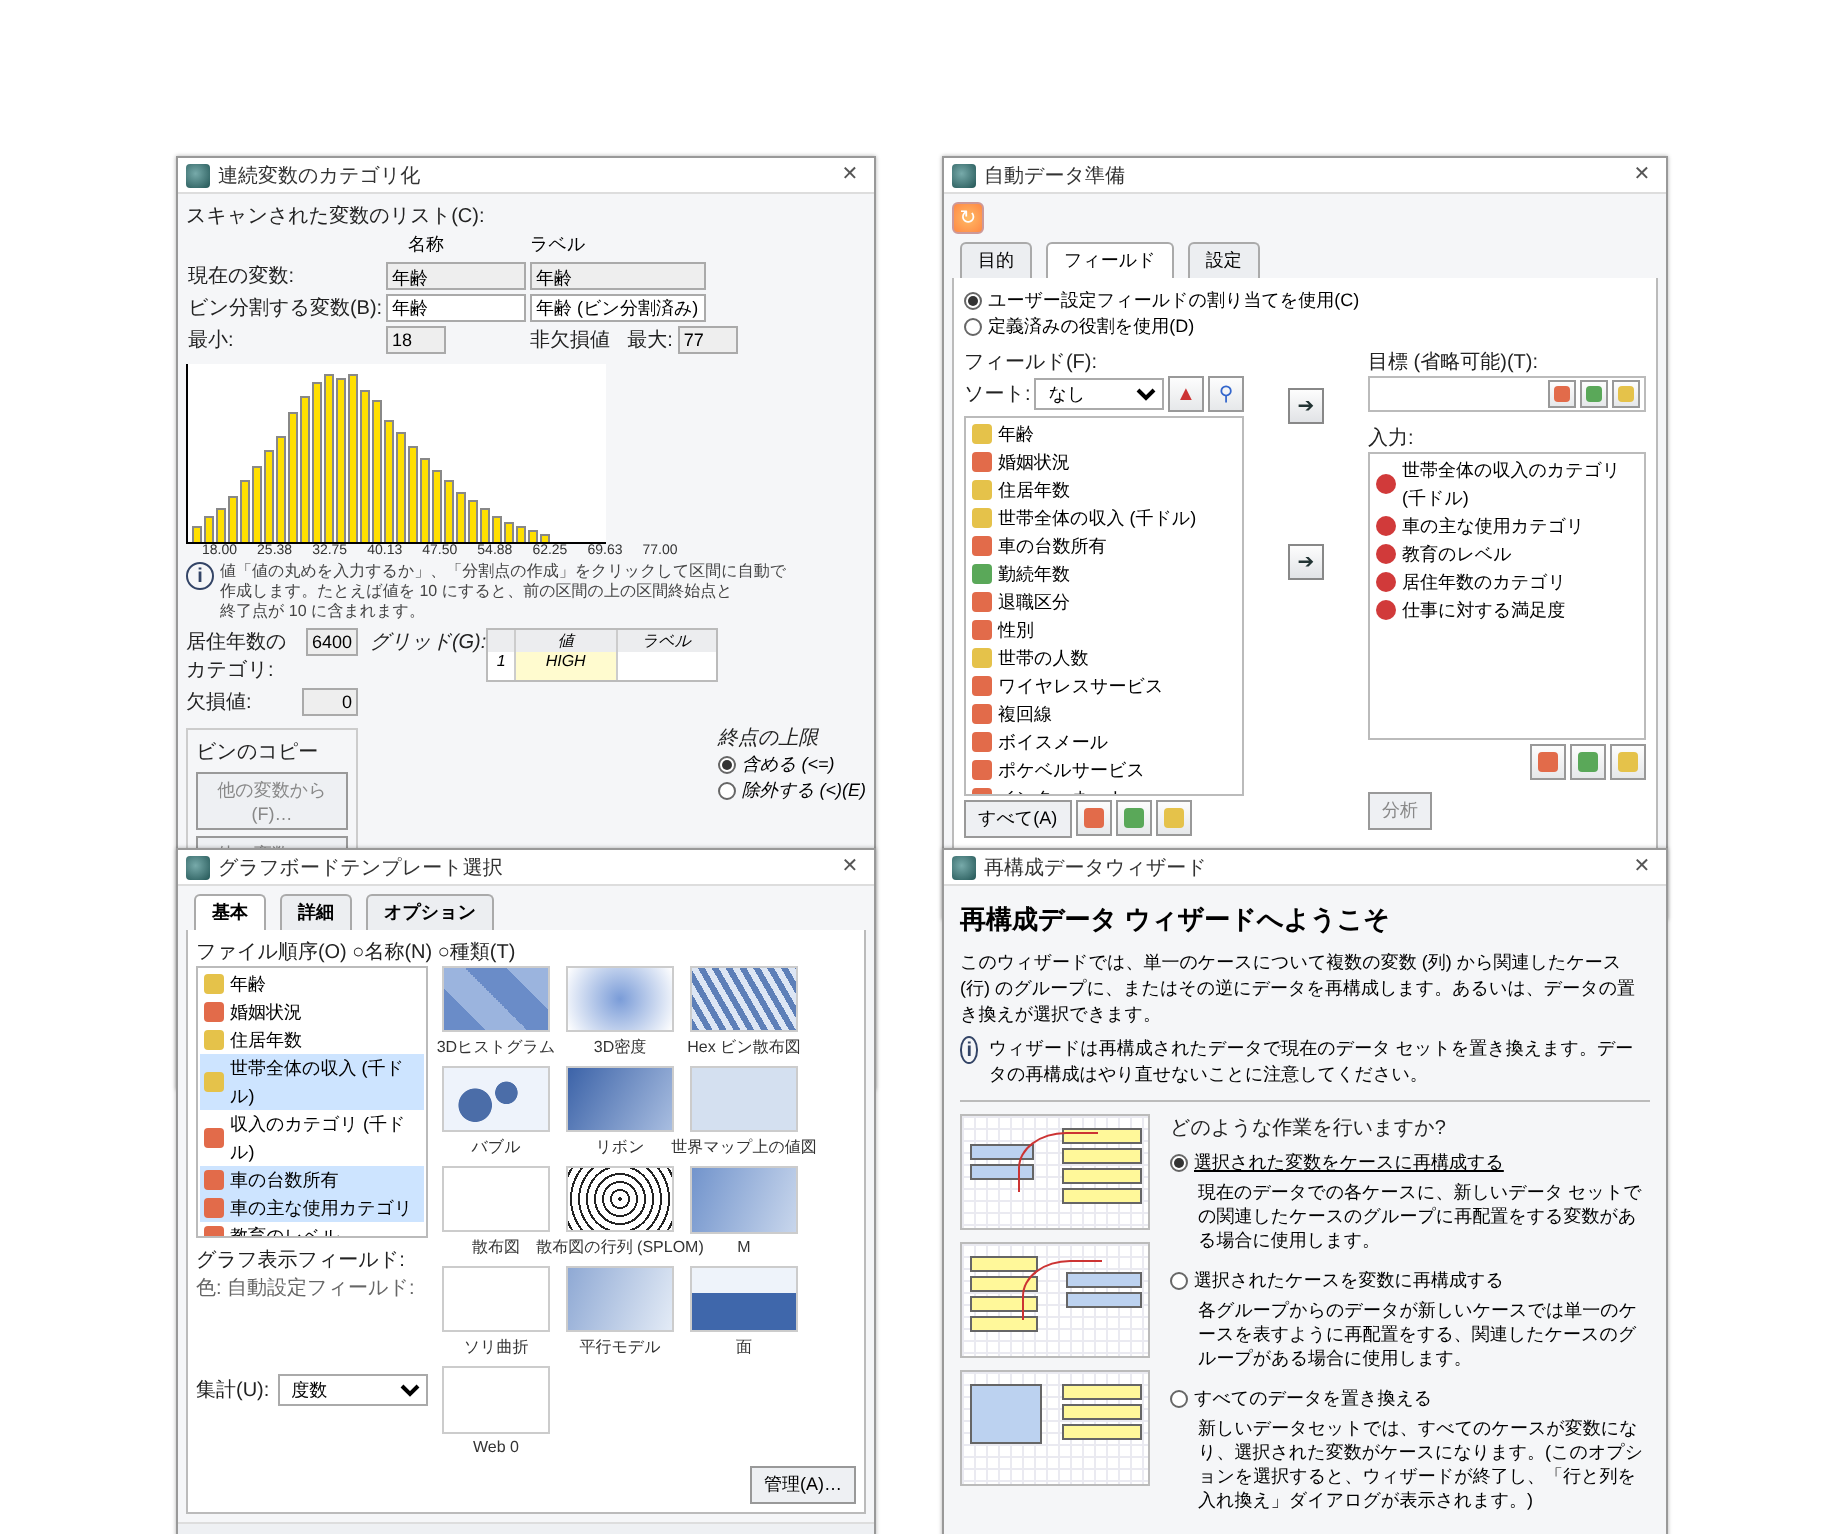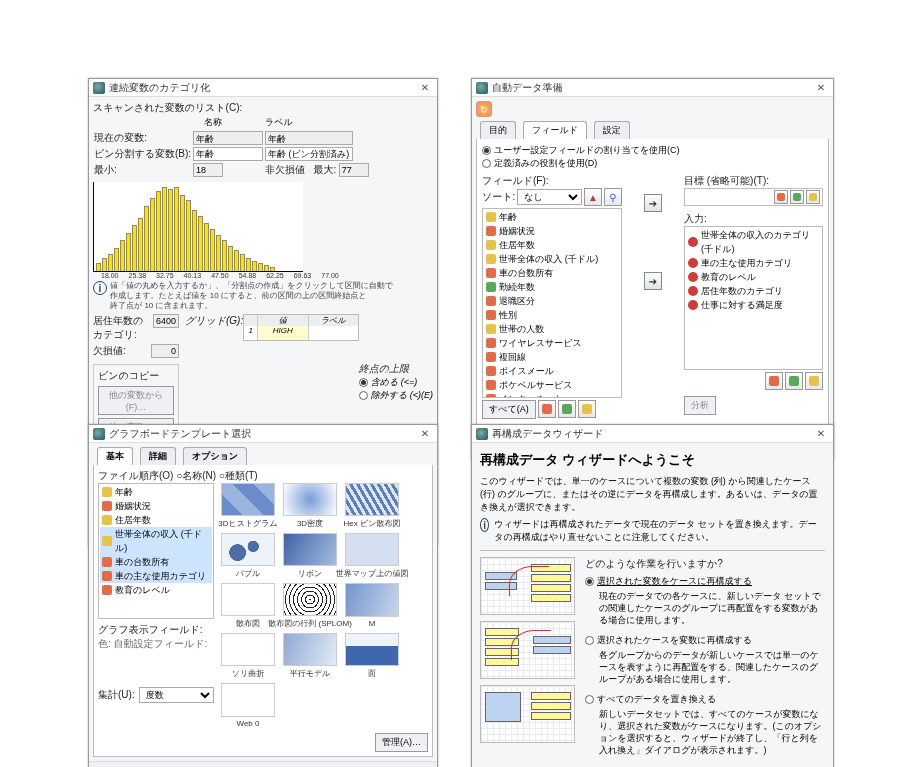--- a/index.html
+++ b/index.html
@@ -541,20 +541,24 @@
                 <span>婚姻状況</span>
               </div>
               <div class="listitem">
                 <span class="ico scale"></span>
                 <span>住居年数</span>
               </div>
               <div class="listitem sel">
                 <span class="ico scale"></span>
                 <span>世帯全体の収入 (千ドル)</span>
               </div>
+              <div class="listitem">
+                <span class="ico nom"></span>
+                <span>収入のカテゴリ (千ドル)</span>
+              </div>
               <div class="listitem sel">
                 <span class="ico nom"></span>
                 <span>車の台数所有</span>
               </div>
               <div class="listitem sel">
                 <span class="ico nom"></span>
                 <span>車の主な使用カテゴリ</span>
               </div>
               <div class="listitem">
                 <span class="ico nom"></span>

